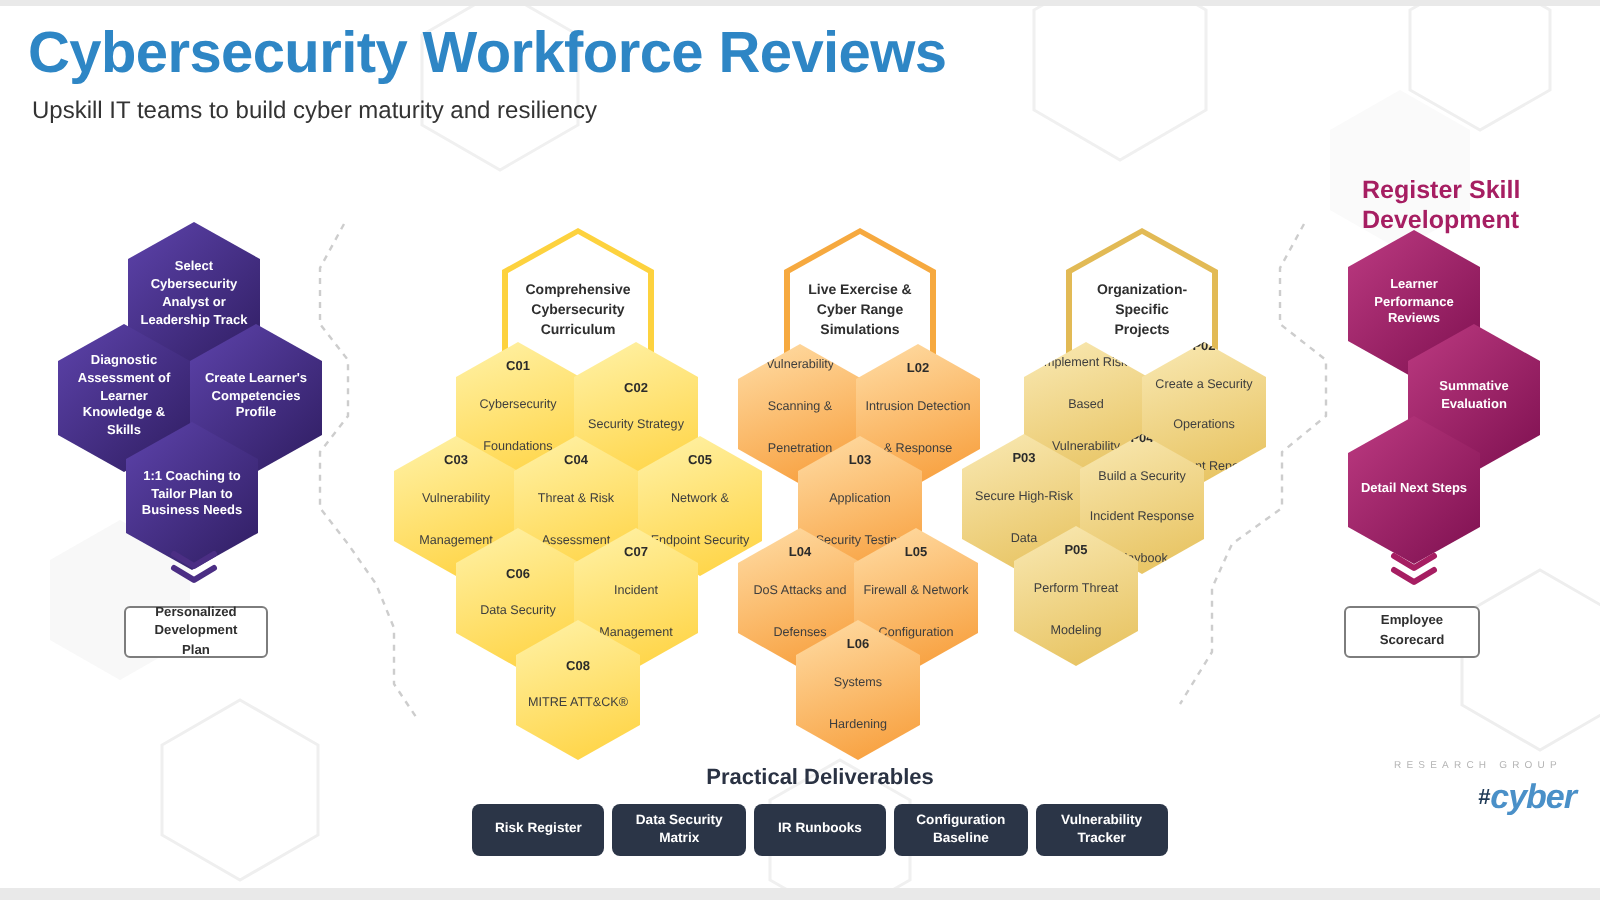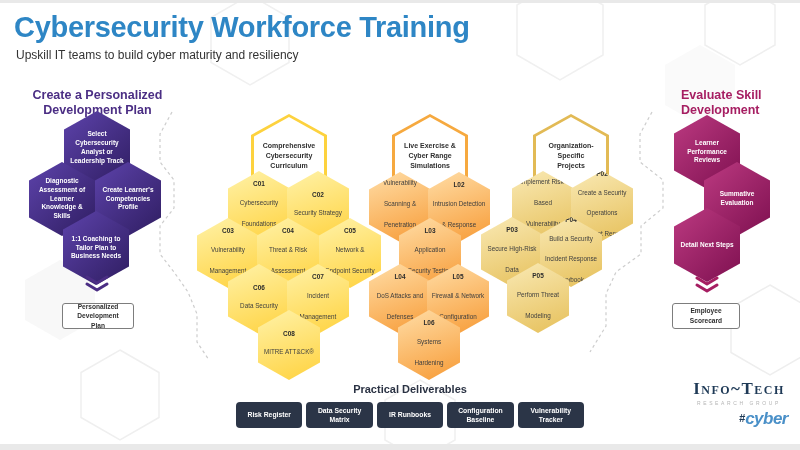--- a/index.html
+++ b/index.html
@@ -72,25 +72,23 @@
     <polygon points="770,285 809,307.5 809,352.5 770,375 731,352.5 731,307.5" fill="none" stroke="#eeeeee" stroke-width="1.5"></polygon>
     <polyline points="172,112 160,134 160,162 174,180 174,208 160,226 160,254 174,272 188,292 197,314 197,342 209,360" fill="none" stroke="#cdcdcd" stroke-width="1.2" stroke-dasharray="3 3"></polyline>
     <polyline points="652,112 640,134 640,162 663,180 663,208 641,226 641,254 616,272 606,294 606,326 590,352" fill="none" stroke="#cdcdcd" stroke-width="1.2" stroke-dasharray="3 3"></polyline>
   </svg>
 
   <div class="edge-strip" style="top:0;height:3px"></div>
   <div class="edge-strip" style="bottom:0;height:6px"></div>
 
   <div class="content">
 
-    <div class="page-title">Cybersecurity Workforce Training</div>
+    <div class="page-title">Cybersecurity Workforce Reviews</div>
     <div class="page-subtitle">Upskill IT teams to build cyber maturity and resiliency</div>
 
-    <div class="section-heading h-purple" style="left:10px;top:88px;width:175px">Create a Personalized
-Development Plan</div>
 
     <div class="hex hex-md grad-purple" style="left:64px;top:111px">
       <span class="hex-light-text">Select Cybersecurity Analyst or Leadership Track</span>
     </div>
     <div class="hex hex-md grad-purple" style="left:29px;top:162px">
       <span class="hex-light-text">Diagnostic Assessment of Learner Knowledge &amp; Skills</span>
     </div>
     <div class="hex hex-md grad-purple" style="left:95px;top:162px">
       <span class="hex-light-text">Create Learner's Competencies Profile</span>
     </div>
@@ -174,21 +172,21 @@
     <div class="hex hex-sm grad-tan" style="left:481px;top:217px">
       <span class="hex-dark-text"><b class="hex-code">P03</b><span class="hex-label">Secure High-Risk Data</span></span>
     </div>
     <div class="hex hex-sm grad-tan" style="left:540px;top:217px">
       <span class="hex-dark-text"><b class="hex-code">P04</b><span class="hex-label">Build a Security Incident Response Playbook</span></span>
     </div>
     <div class="hex hex-sm grad-tan" style="left:507px;top:263px">
       <span class="hex-dark-text"><b class="hex-code">P05</b><span class="hex-label">Perform Threat Modeling</span></span>
     </div>
 
-    <div class="section-heading h-magenta" style="left:681px;top:88px;width:110px">Evaluate Skill
+    <div class="section-heading h-magenta" style="left:681px;top:88px;width:110px">Register Skill
 Development</div>
 
     <div class="hex hex-md grad-magenta" style="left:674px;top:115px">
       <span class="hex-light-text">Learner Performance Reviews</span>
     </div>
     <div class="hex hex-md grad-magenta" style="left:704px;top:162px">
       <span class="hex-light-text">Summative Evaluation</span>
     </div>
     <div class="hex hex-md grad-magenta" style="left:674px;top:208px">
       <span class="hex-light-text">Detail Next Steps</span>
@@ -204,21 +202,20 @@
     <div class="deliverables-heading">Practical Deliverables</div>
     <div class="deliverables-row">
       <div class="deliverable-box">Risk Register</div>
       <div class="deliverable-box">Data Security Matrix</div>
       <div class="deliverable-box">IR Runbooks</div>
       <div class="deliverable-box">Configuration Baseline</div>
       <div class="deliverable-box">Vulnerability Tracker</div>
     </div>
 
     <div class="brand">
-      <div class="brand-name">Info~Tech</div>
       <div class="brand-sub">Research Group</div>
       <div class="brand-tag">
         <span class="brand-tag-hash">#</span><span class="brand-tag-text">cyber</span>
       </div>
     </div>
 
   </div>
 </div>
 
 </body></html>

